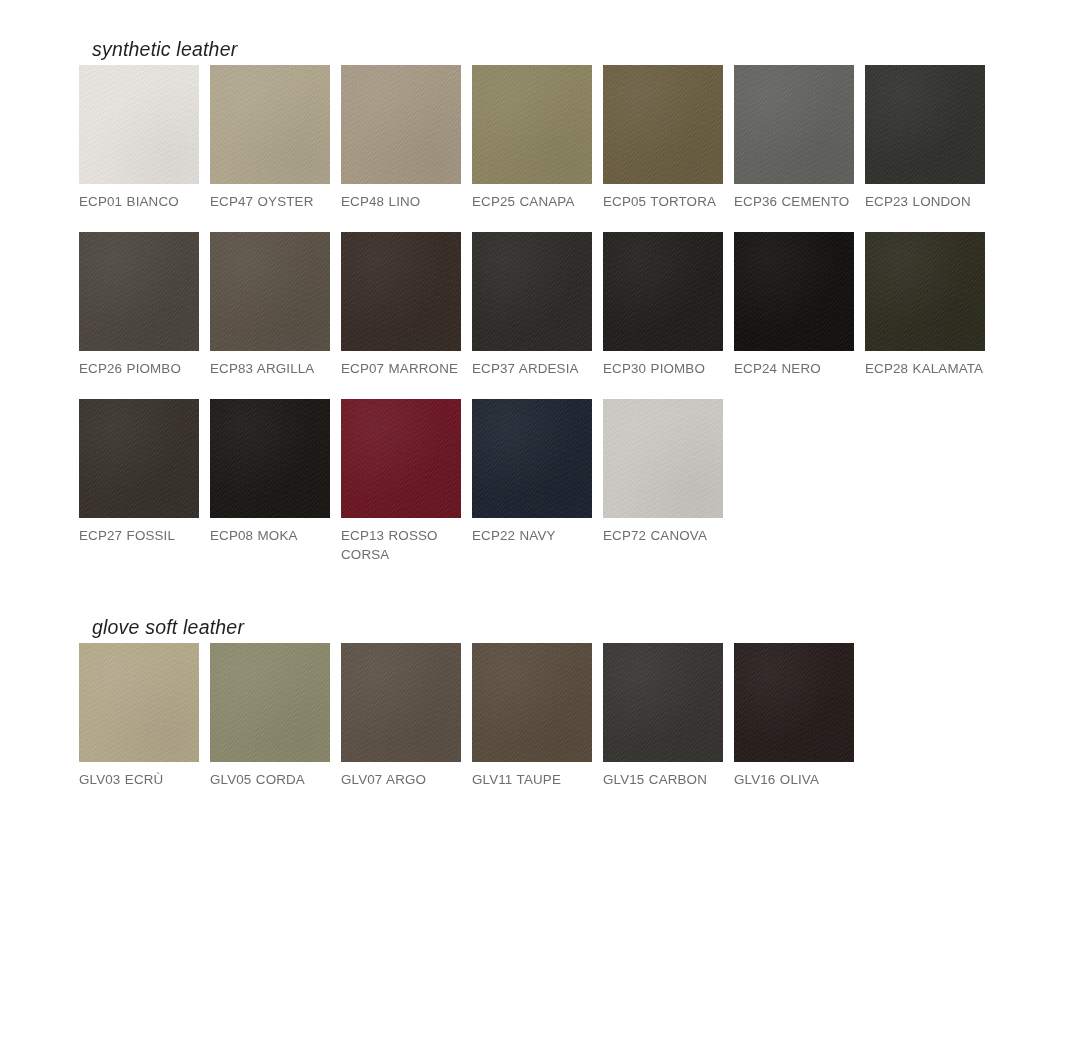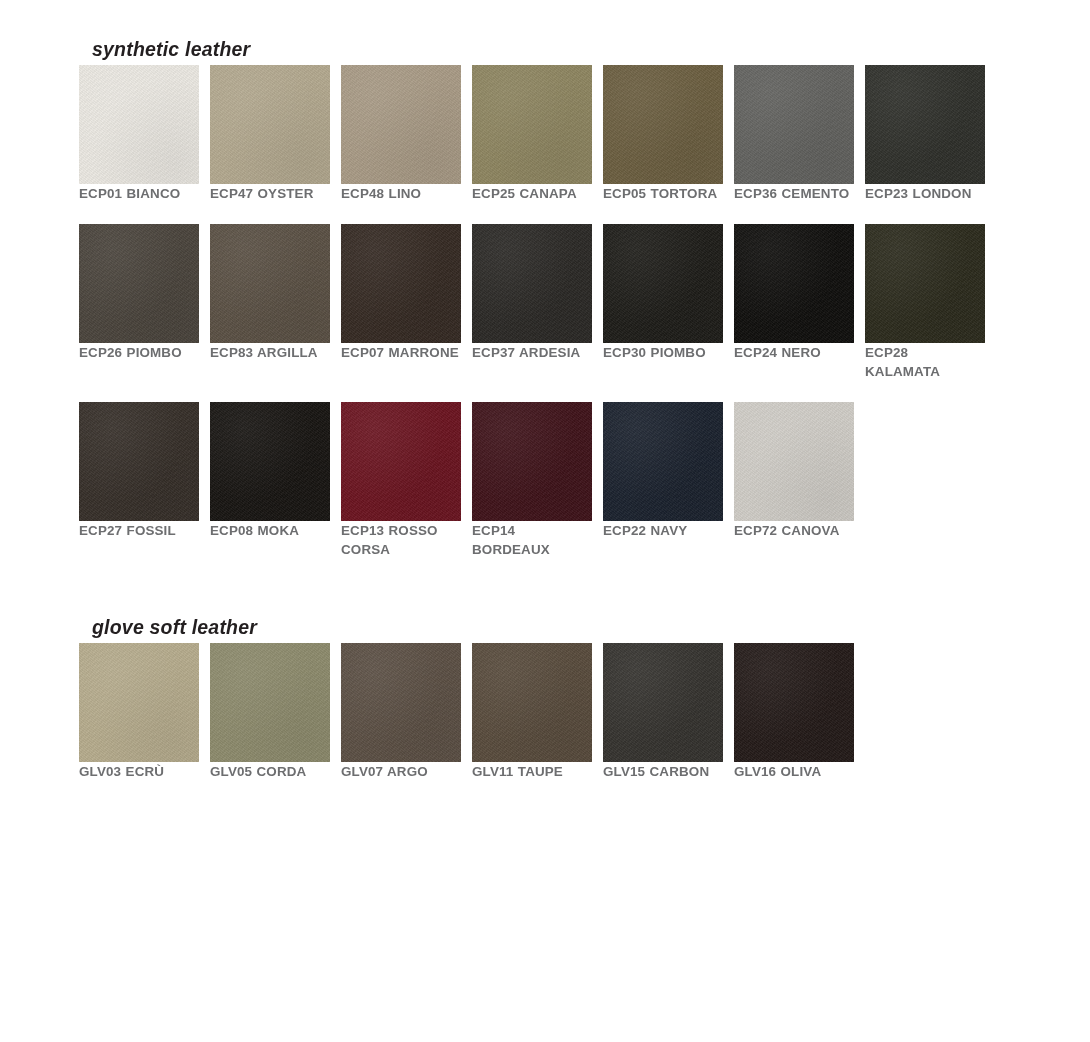--- a/index.html
+++ b/index.html
@@ -8,21 +8,20 @@
     height: 1042px;
     background: #ffffff;
     font-family: "Liberation Sans", sans-serif;
     overflow: hidden;
   }
   .page {
     position: relative;
     width: 1090px;
     height: 1042px;
     background: #ffffff;
-    font-weight: bold;
   }
 
   .section { position: absolute; left: 79px; }
   #section-synthetic { top: 36px; }
   #section-glove     { top: 614px; }
 
   .section-title {
     font-style: italic;
     font-size: 19.5px;
     line-height: 26px;
@@ -69,20 +68,21 @@
       radial-gradient(ellipse at 28% 22%, rgba(255,255,255,0.055), rgba(255,255,255,0) 58%),
       radial-gradient(ellipse at 78% 82%, rgba(0,0,0,0.05), rgba(0,0,0,0) 62%);
     pointer-events: none;
   }
 
   .swatch-label {
     font-size: 13.4px;
     line-height: 19px;
     color: #6d6e70;
     letter-spacing: 0.15px;
+    padding-top: 8px;
     word-spacing: 0.5px;
   }
 
   .row-gap-tall { margin-bottom: 21px; }
 </style>
 </head>
 <body>
 
 <div class="page">
   <div class="section" id="section-synthetic">
@@ -155,24 +155,20 @@
           </div>
           <div class="swatch-cell">
             <div class="swatch-chip" title="ECP08 MOKA" style="background-color: rgb(24, 21, 18);"></div>
             <div class="swatch-label">ECP08 MOKA</div>
           </div>
           <div class="swatch-cell">
             <div class="swatch-chip" title="ECP13 ROSSO CORSA" style="background-color: rgb(107, 20, 32);"></div>
             <div class="swatch-label">ECP13 ROSSO CORSA</div>
           </div>
           <div class="swatch-cell">
-            <div class="swatch-chip" title="ECP14 BORDEAUX" style="background-color: rgb(63, 19, 26);"></div>
-            <div class="swatch-label">ECP14 BORDEAUX</div>
-          </div>
-          <div class="swatch-cell">
             <div class="swatch-chip" title="ECP22 NAVY" style="background-color: rgb(27, 34, 46);"></div>
             <div class="swatch-label">ECP22 NAVY</div>
           </div>
           <div class="swatch-cell">
             <div class="swatch-chip" title="ECP72 CANOVA" style="background-color: rgb(207, 204, 198);"></div>
             <div class="swatch-label">ECP72 CANOVA</div>
           </div>
         </div>
       </div>
   </div>

